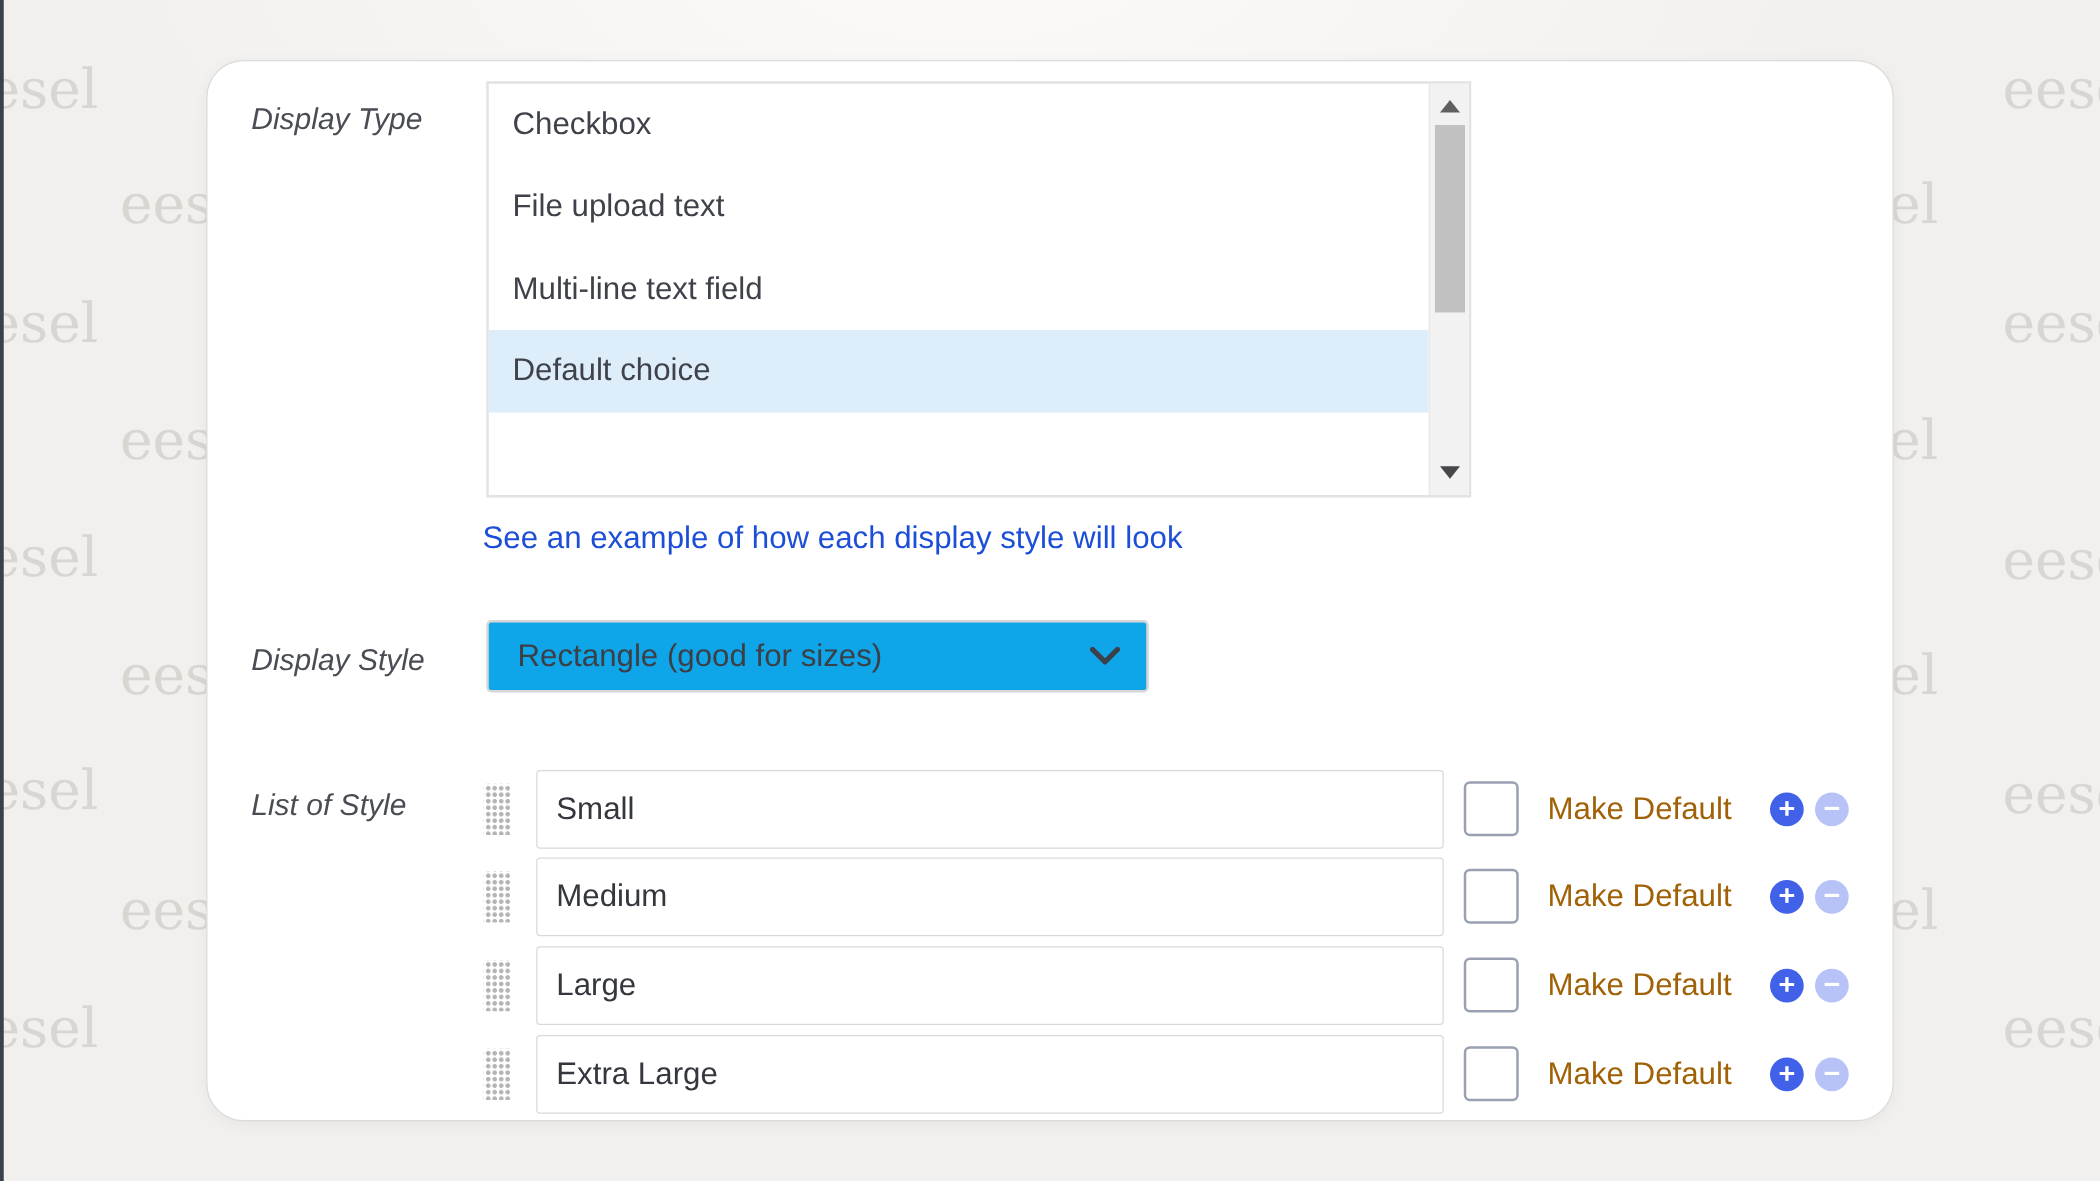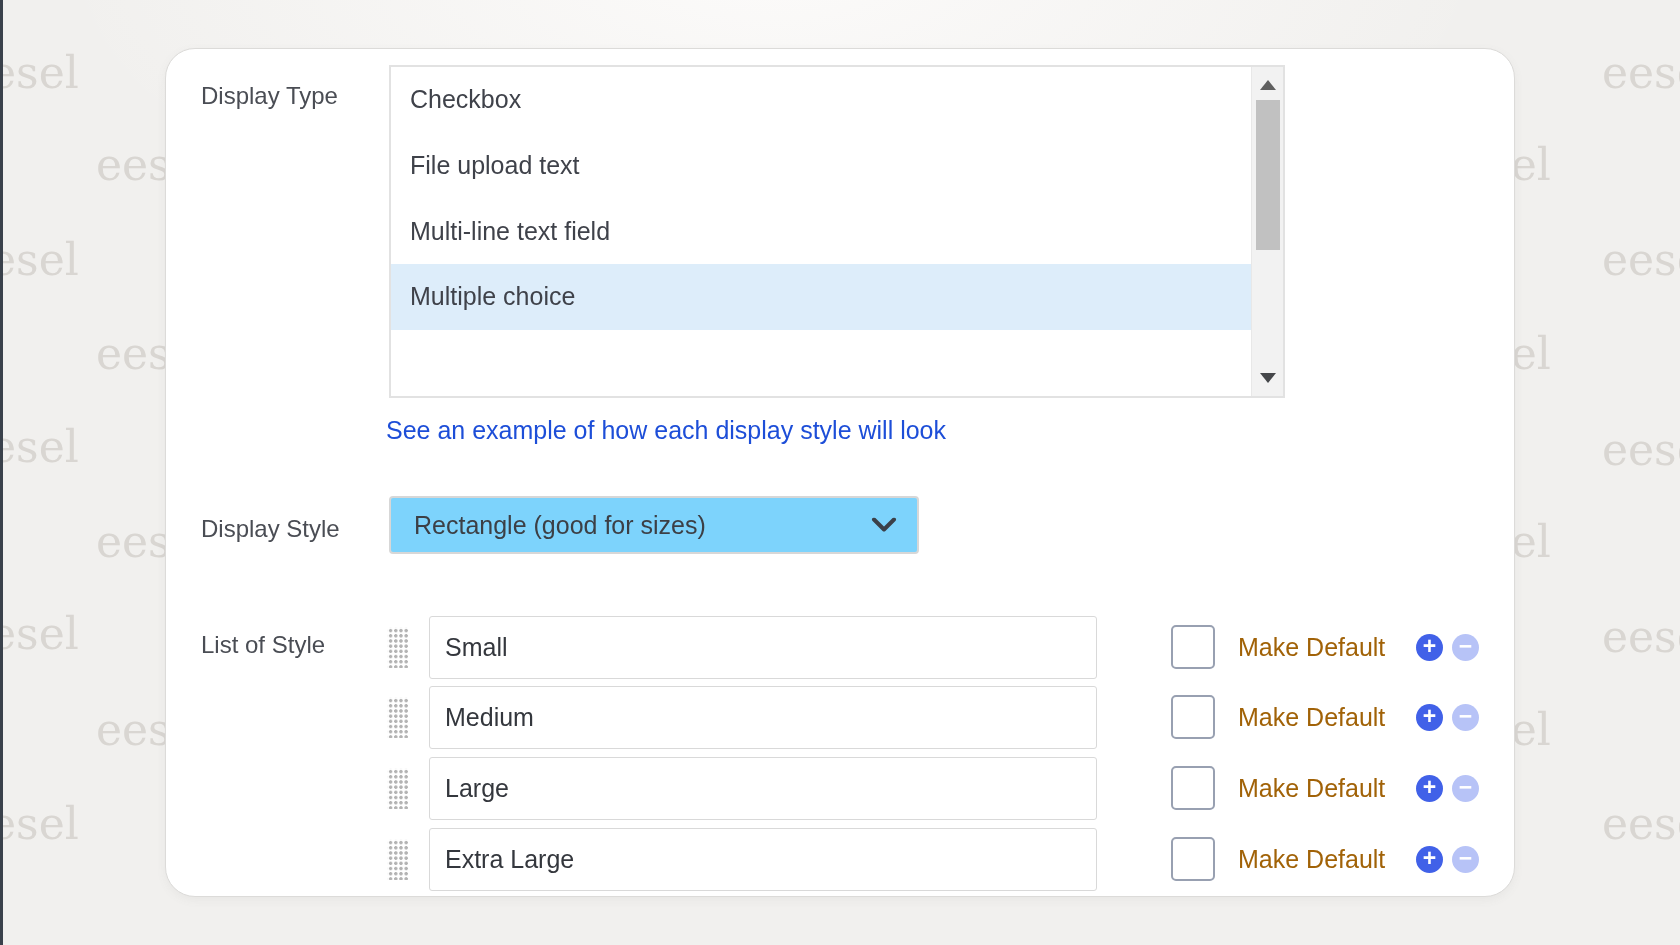--- a/index.html
+++ b/index.html
@@ -35,25 +35,26 @@
     background: #ffffff;
     border: 1px solid #dcdbd9;
     border-radius: 30px;
     box-shadow: 0 3px 10px rgba(120,115,110,0.07);
     z-index: 2;
   }
   .field-label {
     position: absolute; left: 35px;
     font-size: 24px; color: #4a4d54; line-height: 28px;
     white-space: nowrap;
+    font-style: italic;
   }
   
   .listbox {
     position: absolute; left: 223px; top: 16px;
-    width: 896px; height: 333px;
+    width: 788px; height: 333px;
     background: #fff;
     border: 2px solid #e2e2e2;
   }
   .listbox-options {
     position: absolute; left: 0; top: 0; right: 32px; bottom: 0;
     overflow: hidden;
   }
   .listbox-option {
     height: 65.8px; line-height: 65.8px;
     padding-left: 19px;
@@ -87,21 +88,21 @@
     font-size: 25px; line-height: 30px;
     color: #1d4ed8;
     text-decoration: none;
     white-space: nowrap;
     cursor: pointer;
   }
   
   .select {
     position: absolute; left: 223px; top: 447px;
     width: 530px; height: 58px;
-    background: #7dd3fc;
+    background: #0ea5e9;
     border: 2px solid #d7d7d7;
     border-radius: 4px;
     cursor: pointer;
   }
   .select-value {
     position: absolute; left: 23px; top: 0;
     line-height: 54px; font-size: 25px; color: #3c3f45;
     white-space: nowrap;
   }
   .select-chevron {
@@ -117,21 +118,21 @@
   .drag-handle {
     position: absolute; left: 0; top: 11px;
     width: 21px; height: 41px;
     background-image: radial-gradient(circle, #b3b3b3 1.6px, rgba(0,0,0,0) 1.9px);
     background-size: 5.2px 5.2px;
     background-position: 1px 1px;
     cursor: grab;
   }
   .value-input {
     position: absolute; left: 42px; top: 0;
-    width: 668px; height: 63px;
+    width: 726px; height: 63px;
     border: 1.5px solid #d9d9d9;
     border-radius: 3px;
     background: #fff;
     font-family: "Liberation Sans", sans-serif;
     font-size: 25px; color: #34373d;
     padding-left: 15px;
     outline: none;
   }
   .make-default-checkbox {
     position: absolute; left: 784px; top: 9px;
@@ -187,21 +188,21 @@
 
 <div class="card">
 
   <div class="field-label" style="top:33px;">Display Type</div>
 
   <div class="listbox">
     <div class="listbox-options">
       <div class="listbox-option">Checkbox</div>
       <div class="listbox-option">File upload text</div>
       <div class="listbox-option">Multi-line text field</div>
-      <div class="listbox-option selected">Multiple choice</div>
+      <div class="listbox-option selected">Default choice</div>
     </div>
     <div class="scrollbar">
       <div class="scroll-arrow up"></div>
       <div class="scroll-thumb"></div>
       <div class="scroll-arrow down"></div>
     </div>
   </div>
 
   <a class="example-link">See an example of how each display style will look</a>
 

